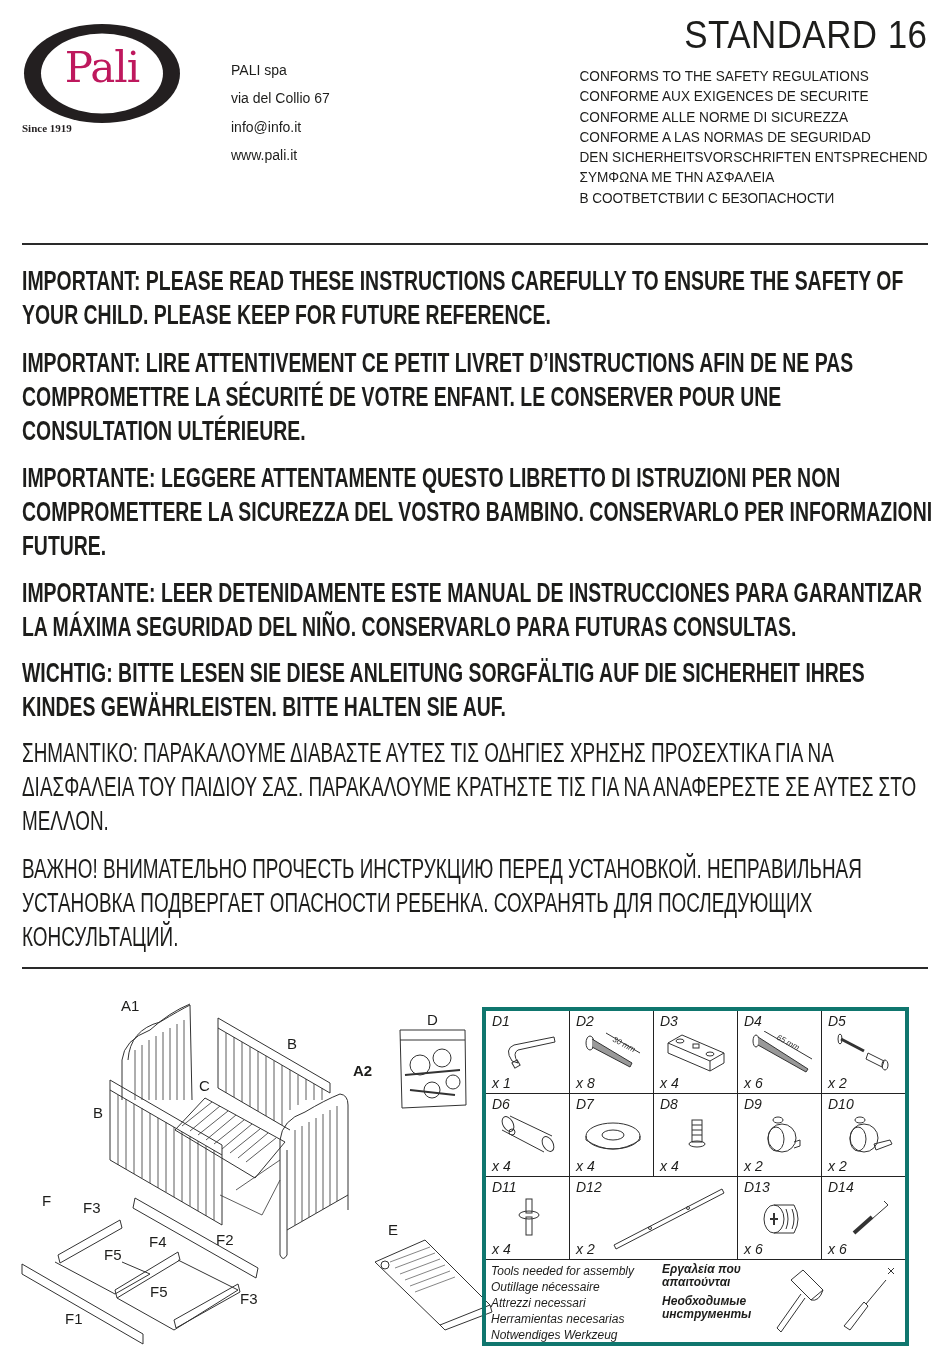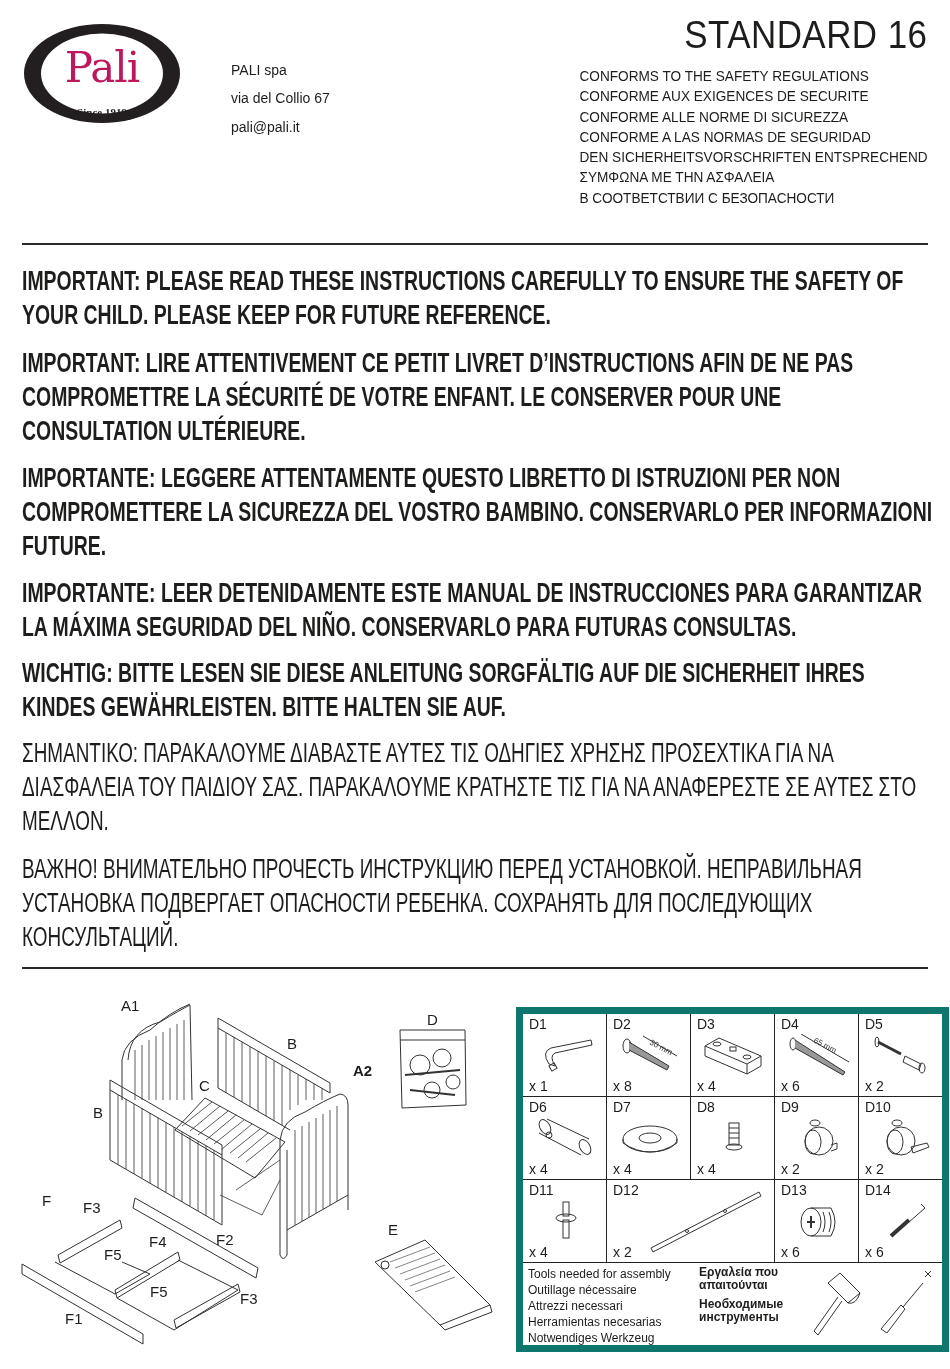--- a/index.html
+++ b/index.html
@@ -14,45 +14,46 @@
   .std-title{right:22px;top:14px;font-size:38px;letter-spacing:0.5px;font-family:"Liberation Sans",sans-serif;transform:scaleX(0.92);transform-origin:right center;white-space:nowrap;}
   .conform{right:22px;top:66px;text-align:left;font-size:14.2px;line-height:20.3px;}
   .conform div{white-space:nowrap;transform:scaleX(0.96);transform-origin:right center;}
   .rule{left:22px;width:906px;height:2px;background:#2a2a2a;}
   
   .warn{left:22px;width:920px;font-family:"Liberation Sans",sans-serif;font-weight:bold;font-size:27px;line-height:34px;transform:scaleX(0.72);transform-origin:left top;width:1270px;white-space:normal;}
   .warn.light{font-weight:normal;}
   .warn p{margin:0;}
   
   .lbl{font-size:15px;}
-  table.parts{position:absolute;left:516px;top:1007px;border-collapse:collapse;border:7px solid #0f766e;}
+  table.parts{position:absolute;left:482px;top:1007px;border-collapse:collapse;border:4px solid #0f766e;font-style:italic;}
   table.parts td{border:1.5px solid #222;width:83px;height:82px;vertical-align:top;position:relative;padding:0;}
   .cell-id{position:absolute;left:6px;top:2px;font-size:14px;}
   .cell-qty{position:absolute;left:6px;bottom:2px;font-size:14px;}
   .cell-ico{position:absolute;left:12px;top:20px;width:62px;height:44px;}
   .tools-l{position:absolute;left:5px;top:3px;font-size:12px;line-height:16px;white-space:nowrap;}
   .tools-m{position:absolute;left:176px;top:3px;font-size:12px;line-height:13px;font-weight:bold;white-space:nowrap;}
   .tools-m .gap{height:6px;}
 </style>
 </head>
 <body>
 
 <div class="abs logo">
   <svg width="160" height="103" viewBox="0 0 160 103">
     <ellipse cx="80" cy="51.5" rx="78" ry="49.5" fill="#231f20"></ellipse>
     <ellipse cx="80" cy="51.5" rx="61" ry="40" fill="#fff"></ellipse>
   </svg>
   <div class="abs" style="left:0;top:24px;width:160px;text-align:center;font-family:'DejaVu Serif','Liberation Serif',serif;font-weight:normal;font-size:42px;line-height:44px;letter-spacing:-1px;color:#be185d;">Pali</div>
-  <div class="abs" style="left:0;top:84px;width:160px;text-align:center;font-family:'Liberation Serif',serif;font-weight:bold;font-size:11px;color:#231f20;">Since 1919</div>
+  <div class="abs" style="left:0;top:100px;width:160px;text-align:left;font-family:'Liberation Serif',serif;font-weight:bold;font-size:11px;color:#231f20;">Since 1919</div>
 </div>
 
 <div class="abs addr">
   <div>PALI spa</div>
   <div>via del Collio 67</div>
-  <div>pali@pali.it</div>
+  <div>info@info.it</div>
+  <div>www.pali.it</div>
 </div>
 
 <div class="abs std-title">STANDARD 16</div>
 
 <div class="abs conform">
   <div>CONFORMS TO THE SAFETY REGULATIONS</div>
   <div>CONFORME AUX EXIGENCES DE SECURITE</div>
   <div>CONFORME ALLE NORME DI SICUREZZA</div>
   <div>CONFORME A LAS NORMAS DE SEGURIDAD</div>
   <div>DEN SICHERHEITSVORSCHRIFTEN ENTSPRECHEND</div>

